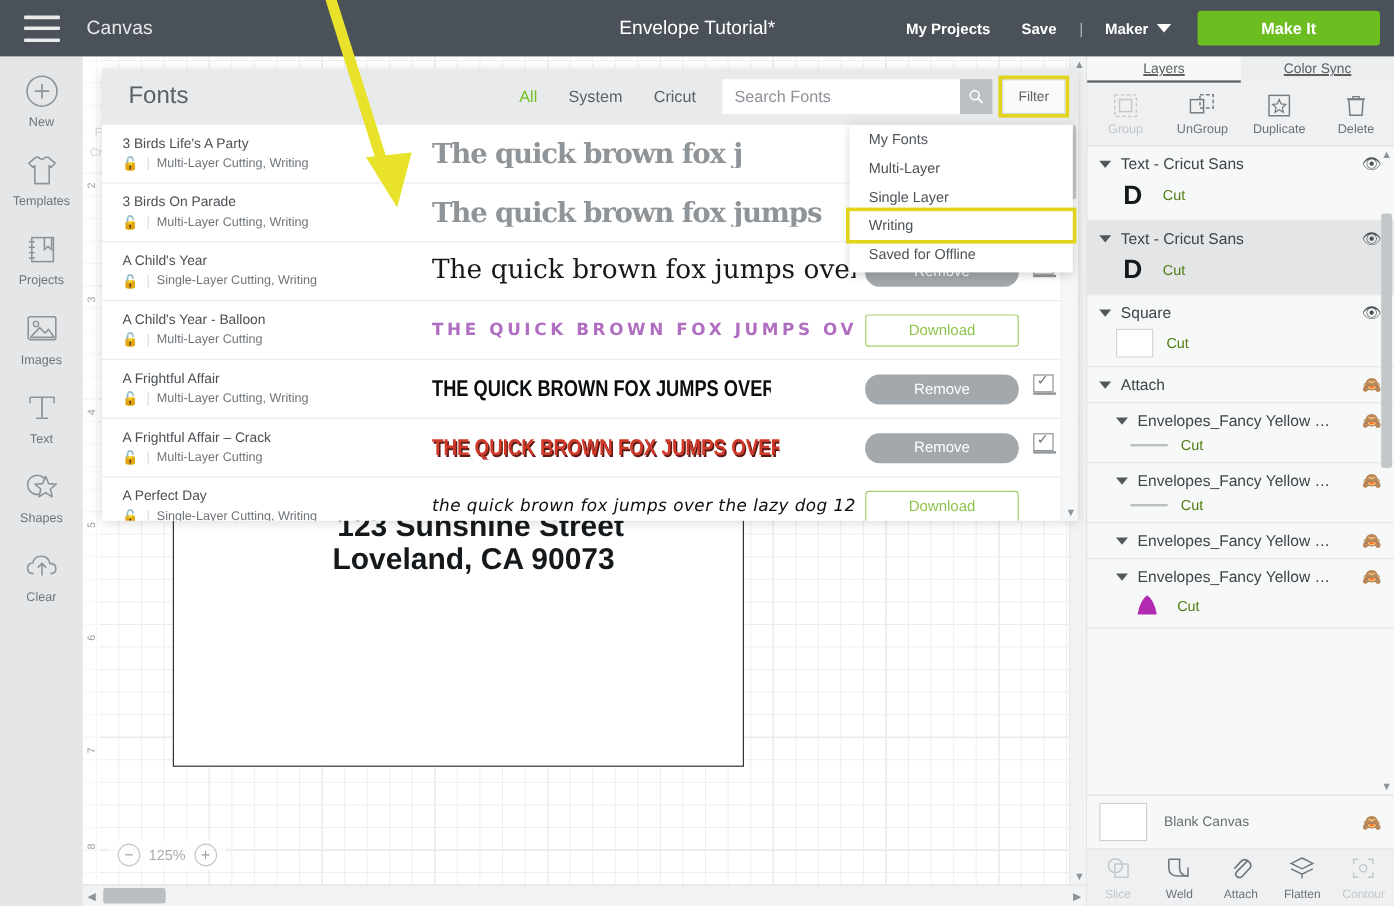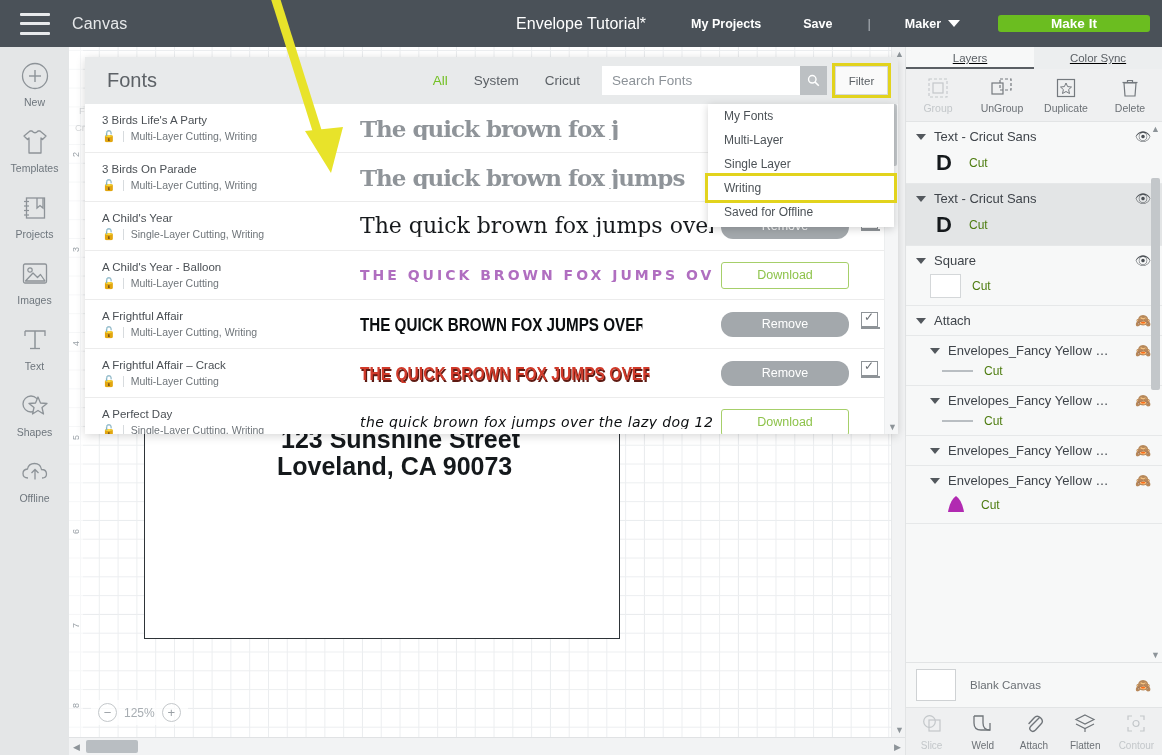--- a/index.html
+++ b/index.html
@@ -22,33 +22,33 @@
     display: flex; flex-direction: column; justify-content: space-between;
     cursor: pointer;
   }
   .hamburger span { display: block; height: 3px; background: #e8eaec; border-radius: 1px; }
   .topbar-canvas { color: #e6e8ea; font-size: 16px; letter-spacing: .2px; }
   .topbar-title {
     position: absolute; left: 0; right: 0; text-align: center;
     color: #ffffff; font-size: 16px; pointer-events: none;
   }
   .topbar-right {
-    margin-left: auto; display: flex; align-items: center; gap: 16px;
+    margin-left: auto; display: flex; align-items: center; gap: 0px;
     padding-right: 12px; z-index: 5;
   }
   .topbar-right .tb-link {
     color: #ffffff; font-size: 12.5px; font-weight: bold;
     padding: 0 13px; cursor: pointer; white-space: nowrap;
   }
   .tb-sep { color: #aeb4b9; font-size: 13px; padding: 0 6px; }
   .maker-wrap { display:flex; align-items:center; gap:7px; padding: 0 14px 0 12px; cursor:pointer;}
   .maker-wrap .caret { width:0;height:0;border-left:6px solid transparent;border-right:6px solid transparent;border-top:7px solid #ffffff;}
   .makeit {
     background: #6bbd20; color: #ffffff; font-size: 13.5px; font-weight: bold;
-    width: 152px; height: 17px; border: none; border-radius: 3px;
+    width: 152px; height: 29px; border: none; border-radius: 3px;
     cursor: pointer; margin-left: 8px;
   }
 
   
   .leftbar {
     position: absolute; top: 47px; left: 0; width: 69px; height: 708px;
     background: #e4e6e7; z-index: 40;
     padding-top: 12px;
   }
   .lb-item {
@@ -543,21 +543,21 @@
       <span class="lb-label">Shapes</span>
     </div>
 
     <div class="lb-item">
       <span class="lb-icon">
         <svg width="30" height="26" viewBox="0 0 30 26">
             <path d="M8 19 Q3 19 3 14.5 Q3 10.5 7.5 10 Q8.5 4.5 14.5 4.5 Q20.5 4.5 21.5 10.5 Q26.5 10.5 26.5 15 Q26.5 19 22 19" fill="none" stroke="#8d9398" stroke-width="1.3"></path>
             <path d="M15 20.5 L15 10.5 M11.5 14 L15 10.5 L18.5 14" fill="none" stroke="#8d9398" stroke-width="1.3"></path>
           </svg>
       </span>
-      <span class="lb-label">Offline</span>
+      <span class="lb-label">Clear</span>
     </div>
   </div>
 
   <div class="layers">
     <div class="ly-tabs">
       <span class="ly-tab active">Layers</span>
       <span class="ly-tab">Color Sync</span>
     </div>
 
     <div class="ly-toolbar">

